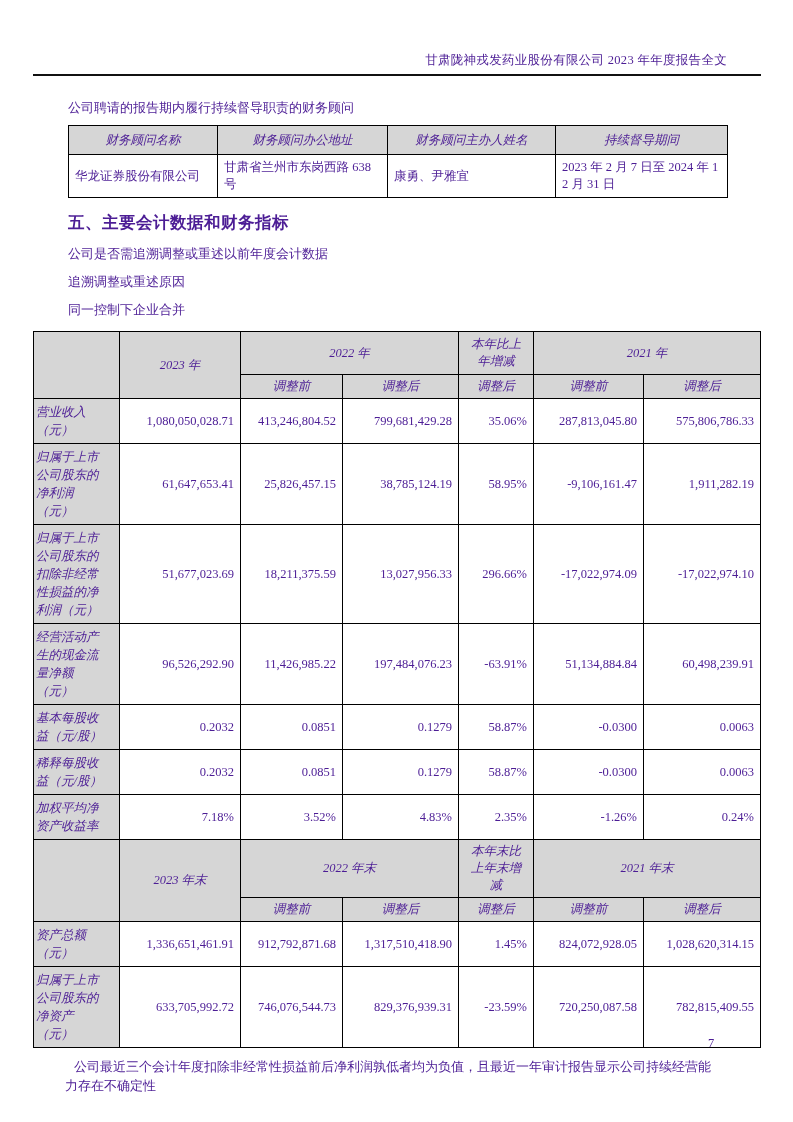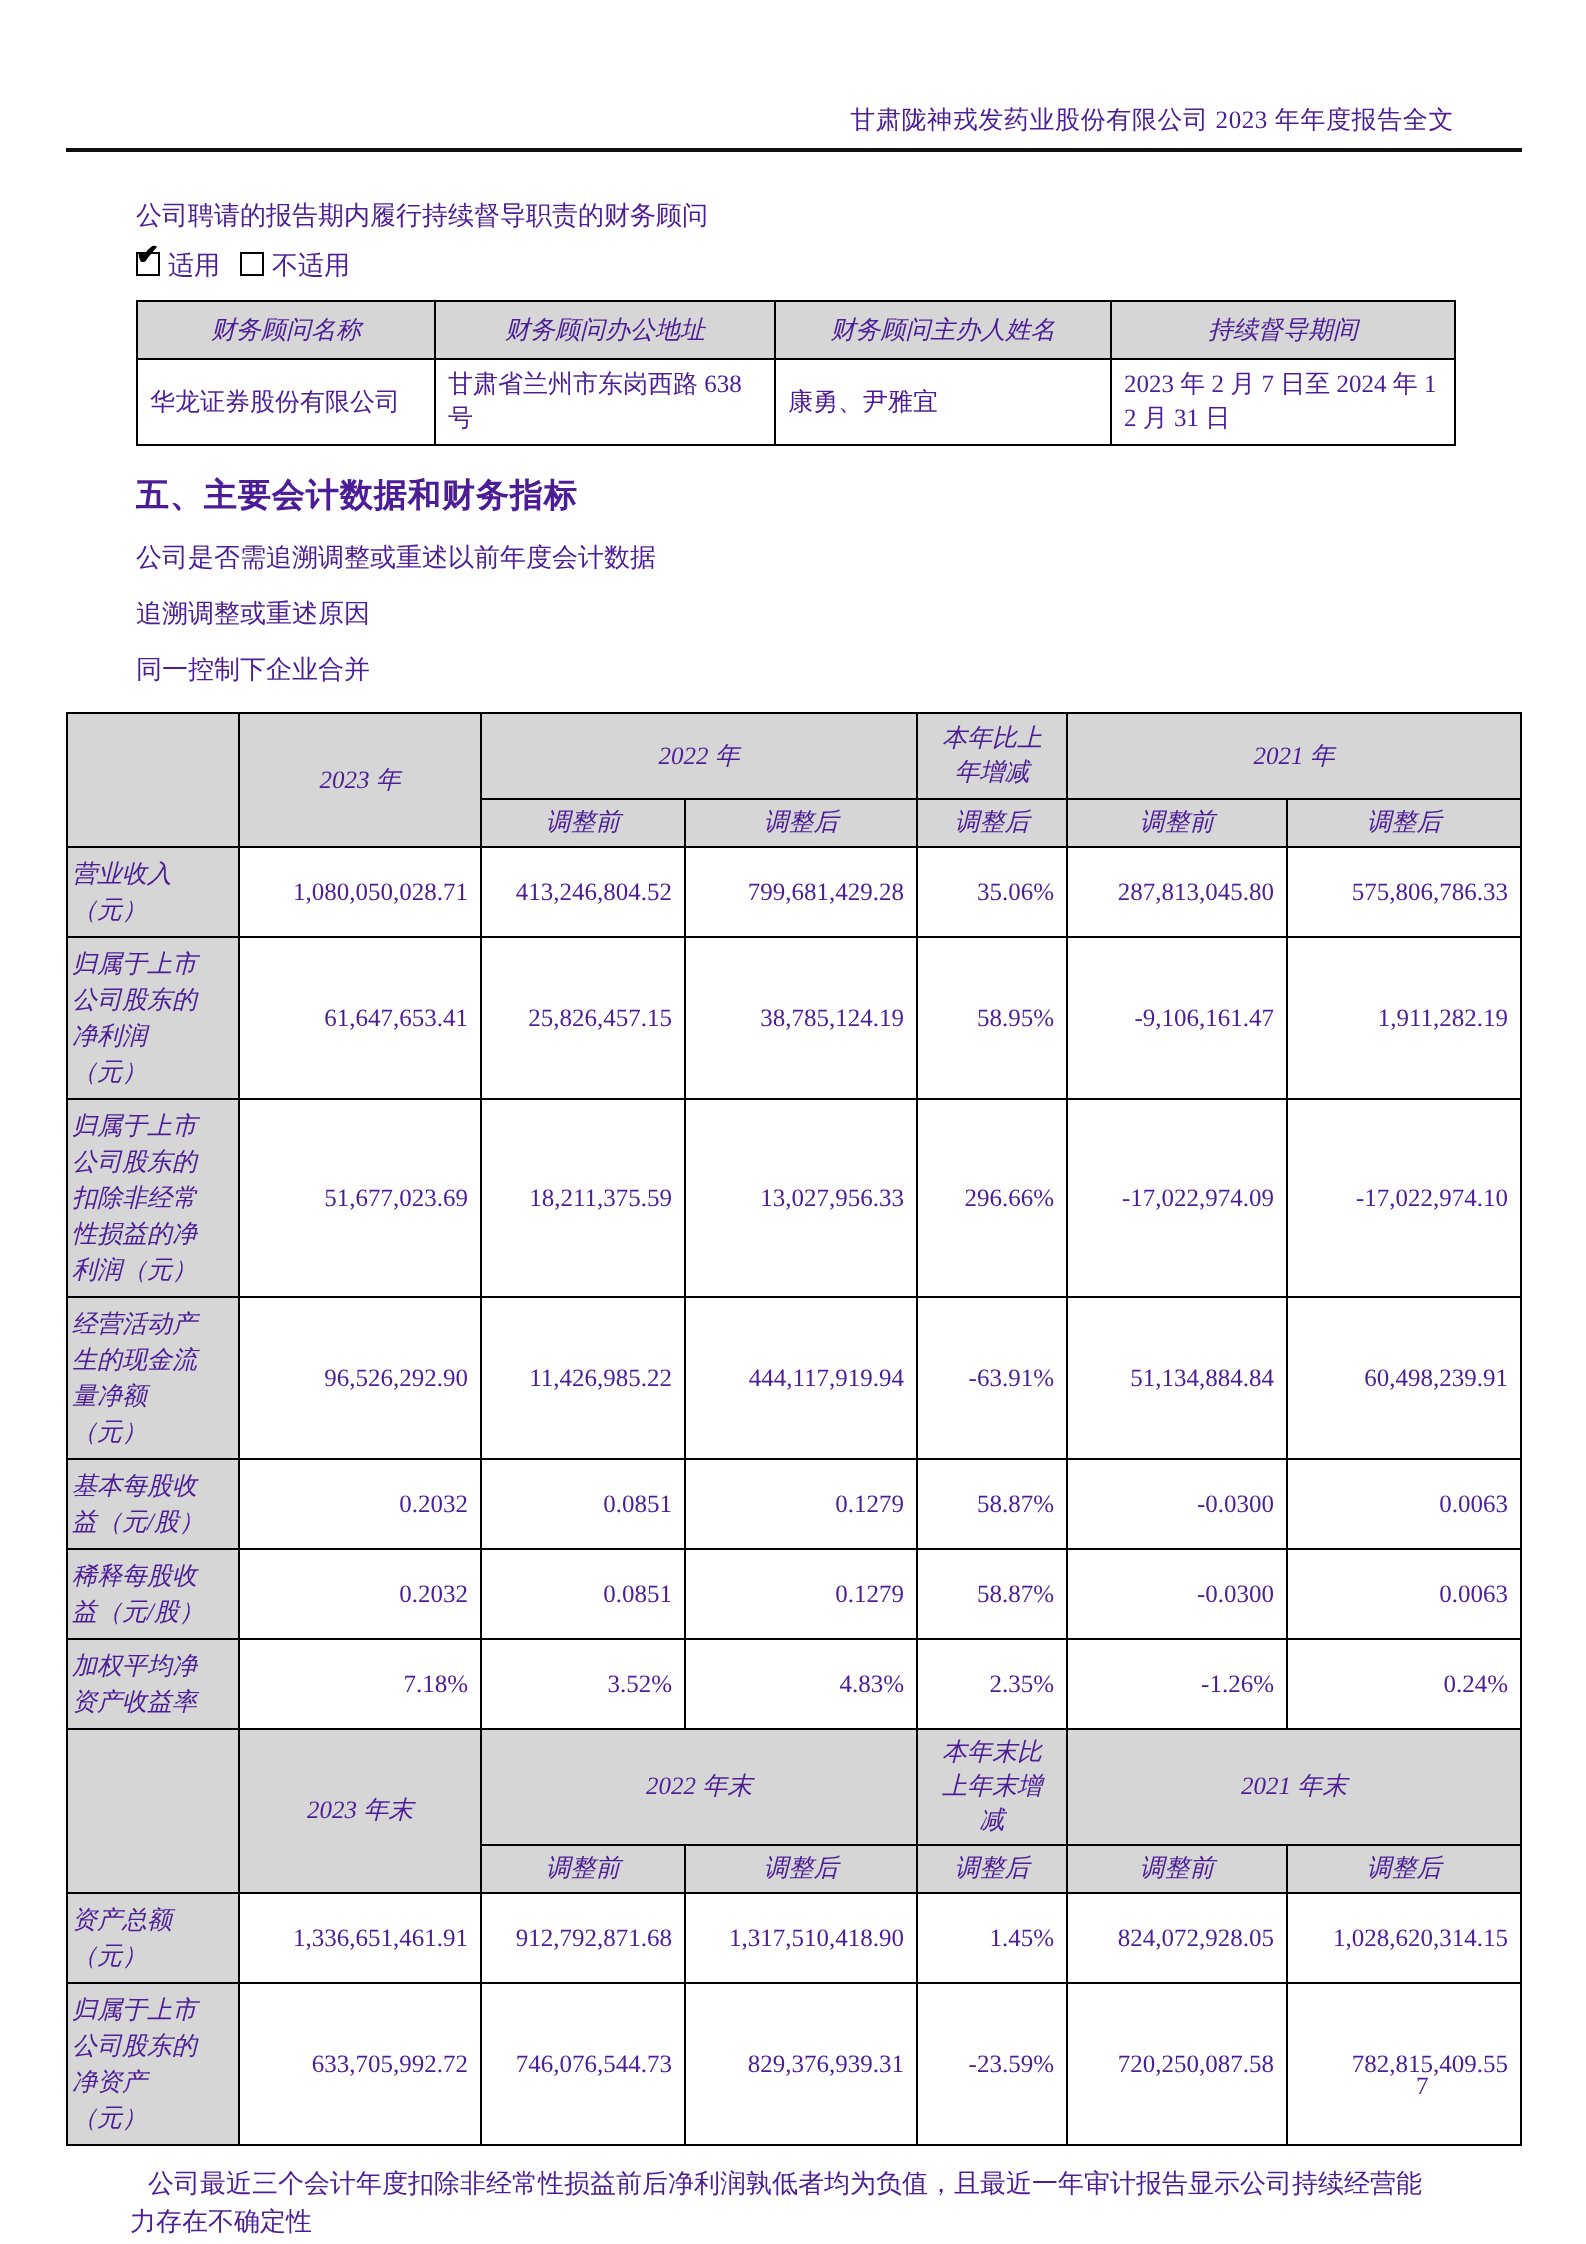--- a/index.html
+++ b/index.html
@@ -76,23 +76,20 @@
 </head>
 <body>
 
 <div class="page">
 
   <div class="hdr-title">甘肃陇神戎发药业股份有限公司 2023 年年度报告全文</div>
   <hr class="hdr-rule">
 
   <div class="para first">公司聘请的报告期内履行持续督导职责的财务顾问</div>
 
-  <div class="checkline">
-    <span class="cbx checked"></span><span>适用</span><span class="gap"></span><span class="cbx"></span><span>不适用</span>
-  </div>
 
   <table class="advisor-table">
     <colgroup>
         <col style="width:149px">
         <col style="width:170px">
         <col style="width:168px">
         <col style="width:172px">
       </colgroup>
     <tbody>
         <tr class="hrow">
@@ -180,21 +177,21 @@
       <td class="r">-17,022,974.09</td>
       <td class="r">-17,022,974.10</td>
     </tr>
     <tr>
       <td class="gray lbl">经营活动产
 生的现金流
 量净额
 （元）</td>
       <td class="r">96,526,292.90</td>
       <td class="r">11,426,985.22</td>
-      <td class="r">444,117,919.94</td>
+      <td class="r">197,484,076.23</td>
       <td class="r">-63.91%</td>
       <td class="r">51,134,884.84</td>
       <td class="r">60,498,239.91</td>
     </tr>
     <tr>
       <td class="gray lbl">基本每股收
 益（元/股）</td>
       <td class="r">0.2032</td>
       <td class="r">0.0851</td>
       <td class="r">0.1279</td>

